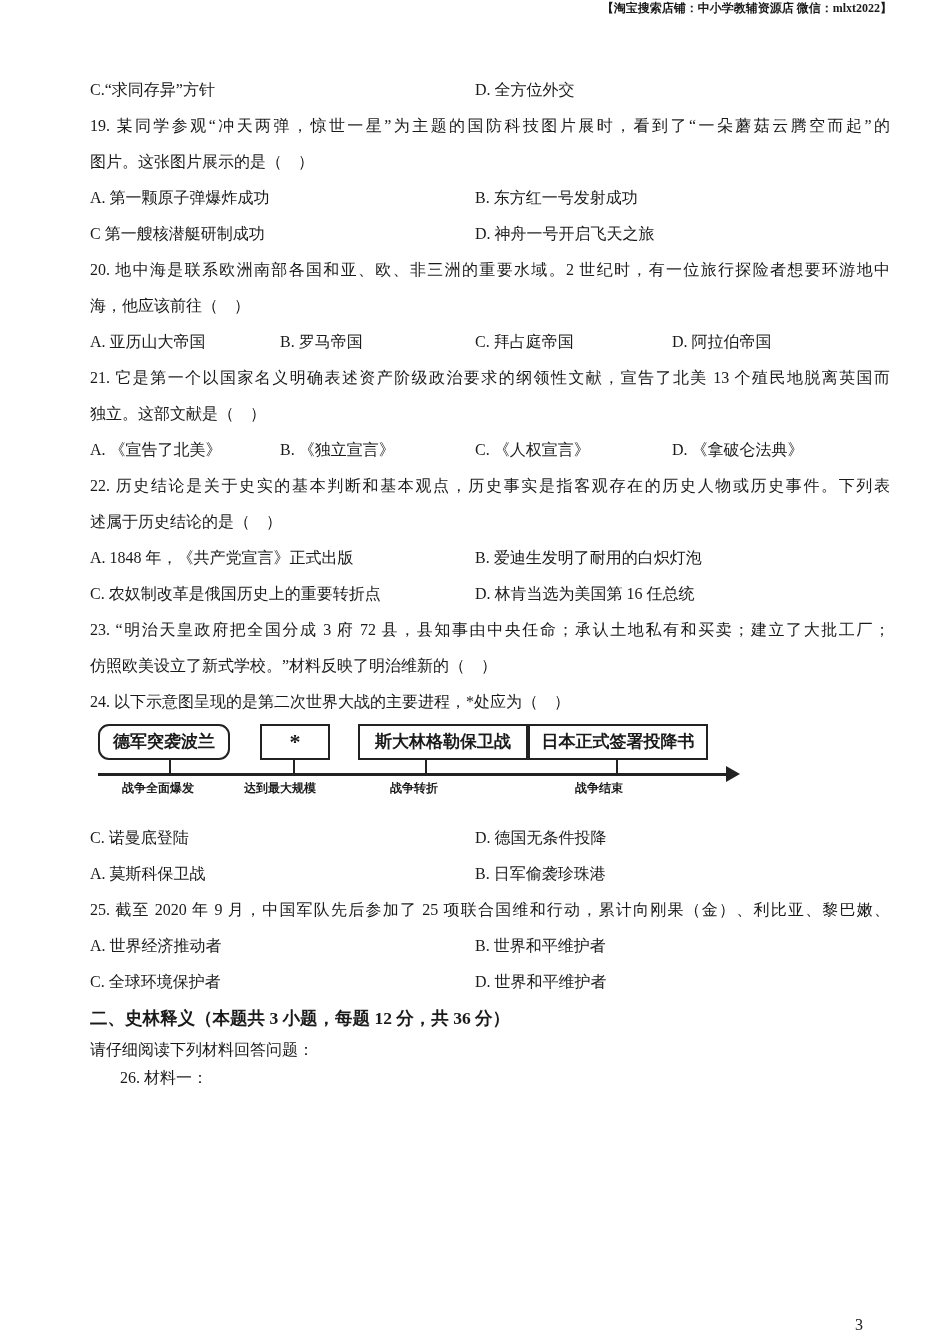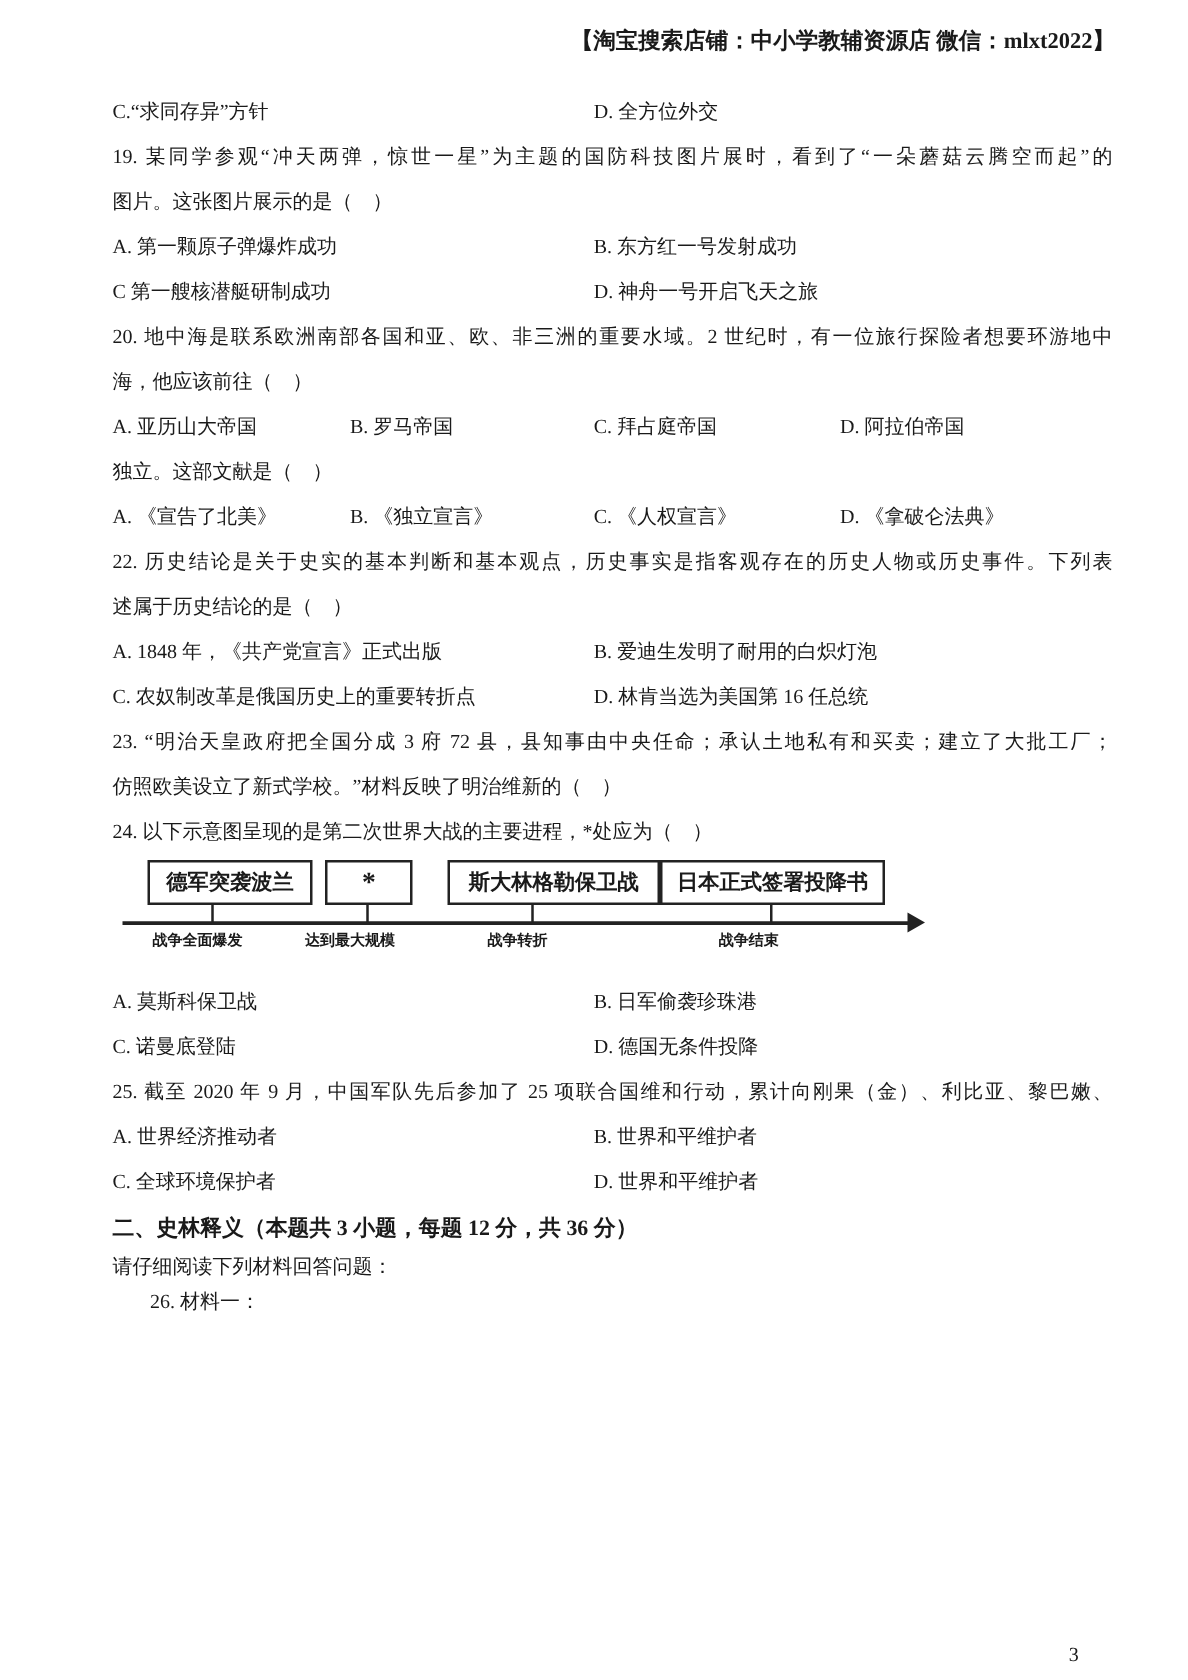--- a/index.html
+++ b/index.html
@@ -6,22 +6,22 @@
   body {
     width:950px; height:1344px;
     background:#ffffff;
     color:#1a1a1a;
     font-family:"Liberation Serif","DejaVu Serif",serif;
     font-size:16px;
     position:relative;
     overflow:hidden;
   }
   .banner {
-    position:absolute; top:20px; right:58px;
-    font-weight:bold; font-size:18px;
+    position:absolute; top:0; right:58px;
+    font-weight:bold; font-size:12px;
     white-space:nowrap;
   }
   .content {
     position:absolute; left:90px; top:72px; width:800px;
   }
   .line {
     height:36px; line-height:36px;
     position:relative; white-space:nowrap;
   }
   .just {
@@ -98,20 +98,21 @@
 
   <div class="line just">20. 地中海是联系欧洲南部各国和亚、欧、非三洲的重要水域。2 世纪时，有一位旅行探险者想要环游地中</div>
   <div class="line">海，他应该前往（　）</div>
   <div class="line">
     <span class="opt c0">A. 亚历山大帝国</span>
     <span class="opt c1">B. 罗马帝国</span>
     <span class="opt c2">C. 拜占庭帝国</span>
     <span class="opt c3">D. 阿拉伯帝国</span>
   </div>
 
+  <div class="line just">21. 它是第一个以国家名义明确表述资产阶级政治要求的纲领性文献，宣告了北美 13 个殖民地脱离英国而</div>
   <div class="line">独立。这部文献是（　）</div>
   <div class="line">
     <span class="opt c0">A. 《宣告了北美》</span>
     <span class="opt c1">B. 《独立宣言》</span>
     <span class="opt c2">C. 《人权宣言》</span>
     <span class="opt c3">D. 《拿破仑法典》</span>
   </div>
 
   <div class="line just">22. 历史结论是关于史实的基本判断和基本观点，历史事实是指客观存在的历史人物或历史事件。下列表</div>
   <div class="line">述属于历史结论的是（　）</div>
@@ -123,46 +124,46 @@
     <span class="opt c0">C. 农奴制改革是俄国历史上的重要转折点</span>
     <span class="opt c2">D. 林肯当选为美国第 16 任总统</span>
   </div>
 
   <div class="line just">23. “明治天皇政府把全国分成 3 府 72 县，县知事由中央任命；承认土地私有和买卖；建立了大批工厂；</div>
   <div class="line">仿照欧美设立了新式学校。”材料反映了明治维新的（　）</div>
 
   <div class="line">24. 以下示意图呈现的是第二次世界大战的主要进程，*处应为（　）</div>
 
   <div class="diagram">
-    <div class="dbox" style="left:28px;  width:128px;">德军突袭波兰</div>
+    <div class="dbox" style="left:8px;  width:128px;border-radius:11px;">德军突袭波兰</div>
     <div class="dbox dbox-star" style="left:170px; width:66px;">*</div>
     <div class="dbox" style="left:268px; width:166px;">斯大林格勒保卫战</div>
     <div class="dbox" style="left:438px; width:176px;">日本正式签署投降书</div>
 
     <div class="conn" style="left:79px;"></div>
     <div class="conn" style="left:203px;"></div>
     <div class="conn" style="left:335px;"></div>
     <div class="conn" style="left:526px;"></div>
 
     <div class="axis"></div>
     <div class="arrowhead"></div>
 
     <div class="dlabel" style="left:32px;">战争全面爆发</div>
     <div class="dlabel" style="left:154px;">达到最大规模</div>
     <div class="dlabel" style="left:300px;">战争转折</div>
     <div class="dlabel" style="left:485px;">战争结束</div>
   </div>
 
   <div class="line">
+    <span class="opt c0">C. 诺曼底登陆</span>
+    <span class="opt c2">D. 德国无条件投降</span>
+  </div>
+  <div class="line">
     <span class="opt c0">A. 莫斯科保卫战</span>
     <span class="opt c2">B. 日军偷袭珍珠港</span>
-  </div>
-  <div class="line">
-    <span class="opt c0">C. 诺曼底登陆</span>
-    <span class="opt c2">D. 德国无条件投降</span>
   </div>
 
   <div class="line just">25. 截至 2020 年 9 月，中国军队先后参加了 25 项联合国维和行动，累计向刚果（金）、利比亚、黎巴嫩、</div>
   <div class="line">
     <span class="opt c0">A. 世界经济推动者</span>
     <span class="opt c2">B. 世界和平维护者</span>
   </div>
   <div class="line">
     <span class="opt c0">C. 全球环境保护者</span>
     <span class="opt c2">D. 世界和平维护者</span>

